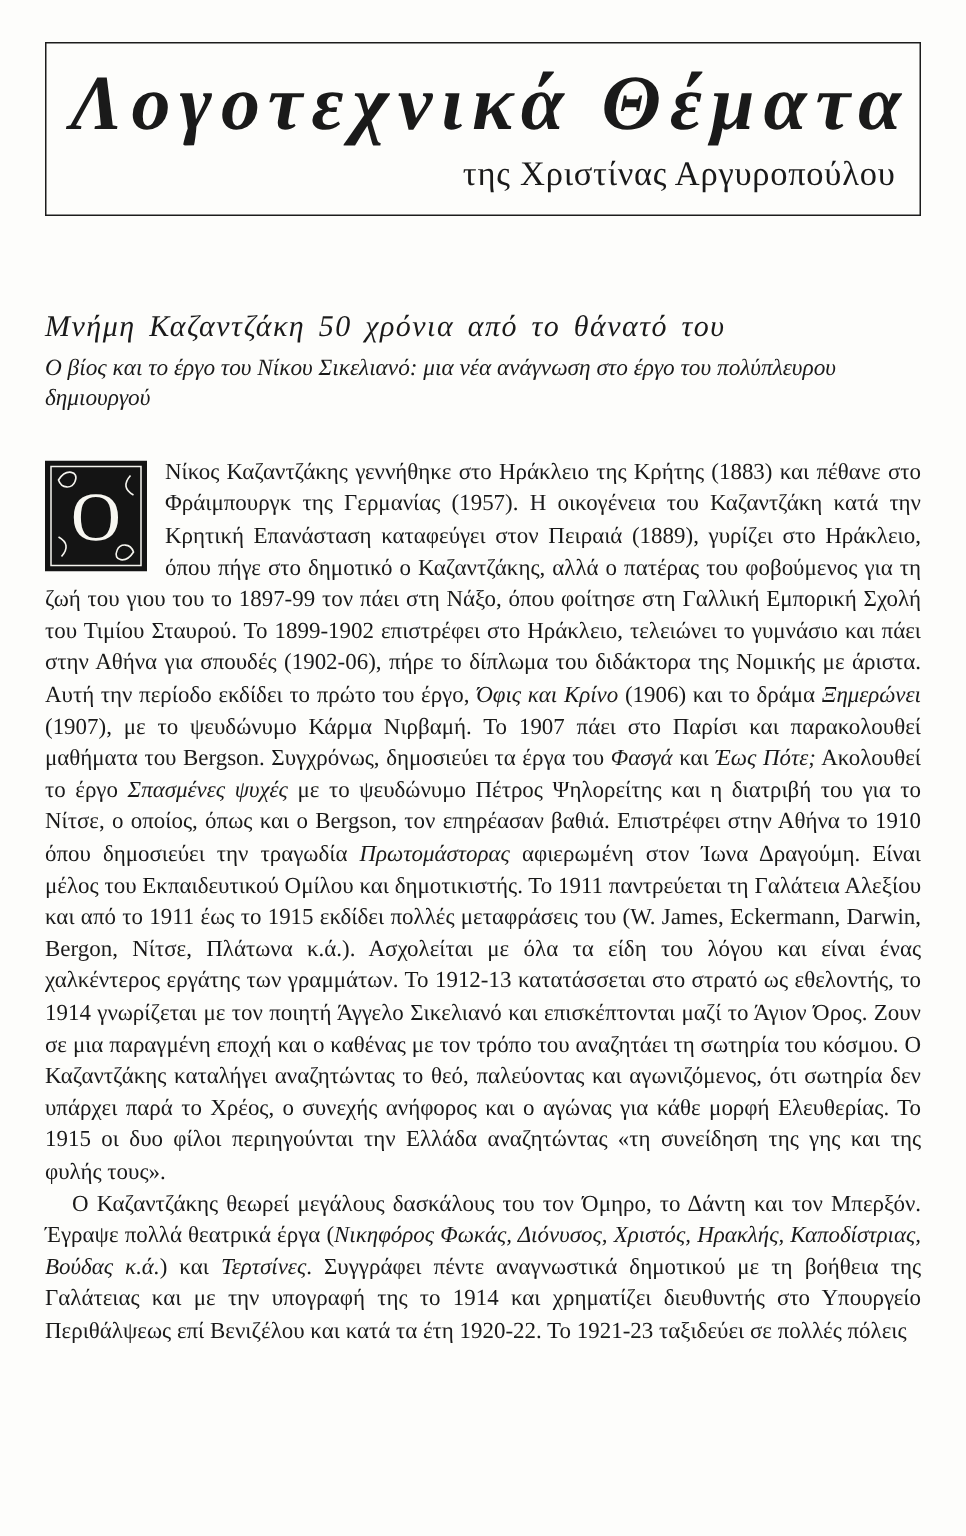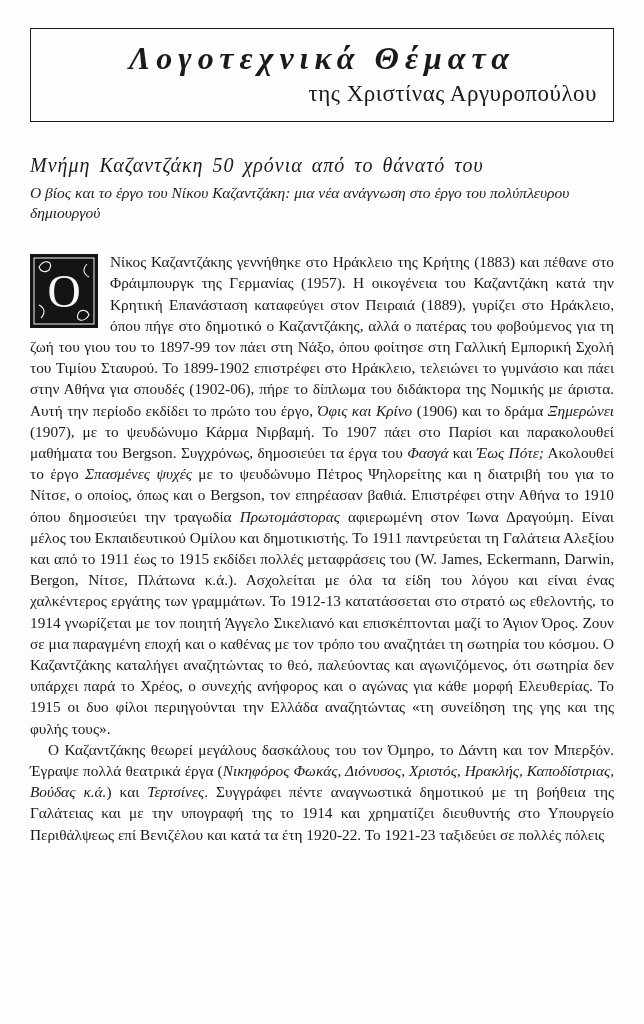--- a/index.html
+++ b/index.html
@@ -17,36 +17,36 @@
 
   
   .masthead {
     border: 1.5px solid #1c1c1c;
     padding: 12px 16px 14px 16px;
     background: #fdfdfb;
   }
   .masthead-title {
     font-style: italic;
     font-weight: bold;
-    font-size: 32px;
+    font-size: 52px;
     letter-spacing: 6px;
     text-align: center;
     line-height: 1.1;
     white-space: nowrap;
   }
   .masthead-byline {
     font-size: 23px;
     margin-top: 5px;
     text-align: right;
     padding-left: 105px;
     letter-spacing: 0.5px;
   }
 
   
-  .article { margin-top: 32px; }
+  .article { margin-top: 63px; }
   .article-title {
     font-style: italic;
     font-weight: normal;
     font-size: 20px;
     letter-spacing: 1px;
     word-spacing: 3px;
   }
   .article-subtitle {
     font-style: italic;
     font-size: 15.5px;
@@ -81,21 +81,21 @@
 
   <header class="masthead">
     <h1 class="masthead-title">Λογοτεχνικά Θέματα</h1>
     <div class="masthead-byline">της Χριστίνας Αργυροπούλου</div>
   </header>
 
   <section class="article">
 
     <h2 class="article-title">Μνήμη Καζαντζάκη 50 χρόνια από το θάνατό του</h2>
 
-    <p class="article-subtitle">Ο βίος και το έργο του Νίκου Καζαντζάκη: μια νέα ανάγνωση στο έργο του πολύπλευρου δημιουργού</p>
+    <p class="article-subtitle">Ο βίος και το έργο του Νίκου Σικελιανό: μια νέα ανάγνωση στο έργο του πολύπλευρου δημιουργού</p>
 
     <div class="article-body">
 
       <p class="para">
         <span class="dropcap">
           <svg viewBox="0 0 68 74" aria-hidden="true">
             <rect x="0.75" y="0.75" width="66.5" height="72.5" fill="#141414" stroke="#141414" stroke-width="1.5"></rect>
             <rect x="4" y="4" width="60" height="66" fill="none" stroke="#f5f4ee" stroke-width="1"></rect>
             <path d="M9,13 C14,5 23,7 20,14 C18,19 11,19 9,13 Z" fill="none" stroke="#f5f4ee" stroke-width="1.1"></path>
             <path d="M59,61 C54,69 45,67 48,60 C50,55 57,55 59,61 Z" fill="none" stroke="#f5f4ee" stroke-width="1.1"></path>

